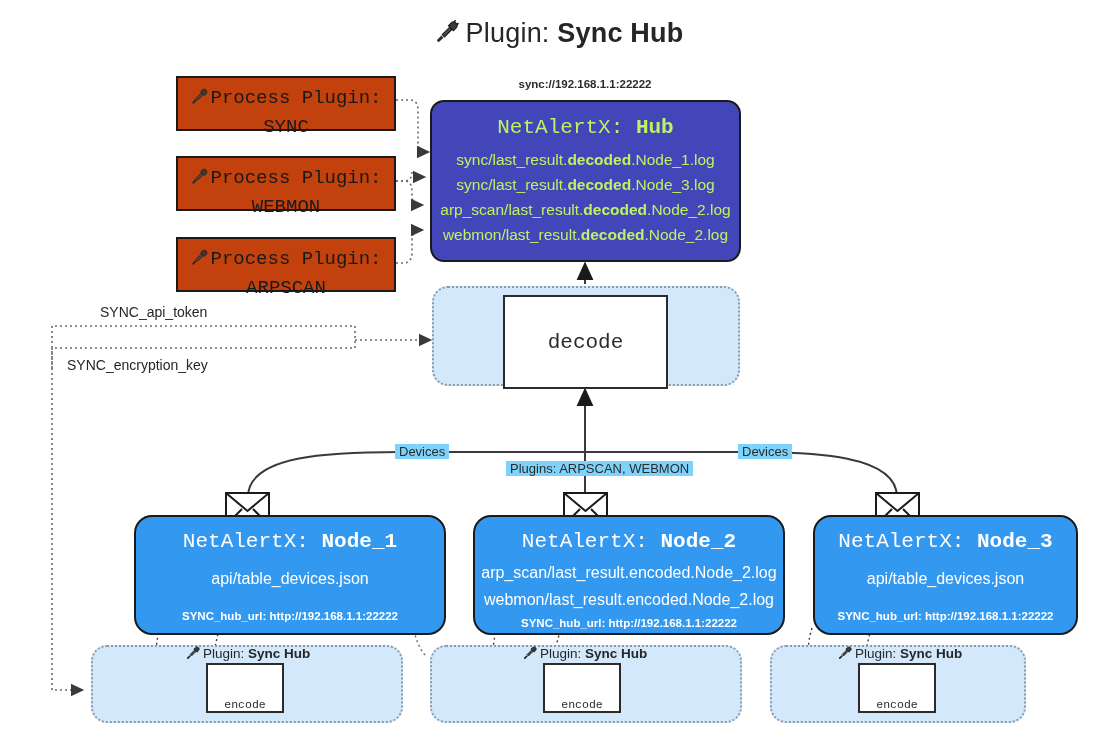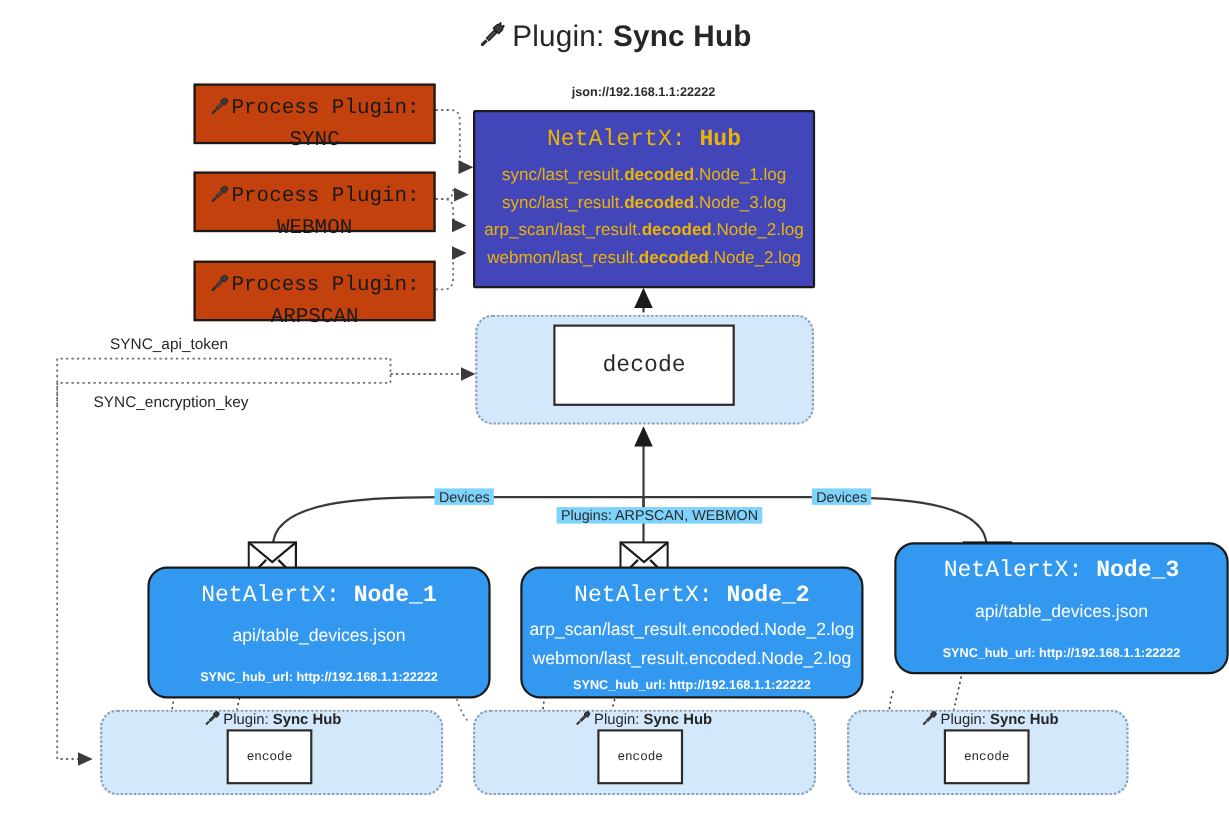--- a/index.html
+++ b/index.html
@@ -21,35 +21,35 @@
         font-size:19px;line-height:1.35;color:#1a1a1a;text-align:center;
         padding-top:8px;}
   .pbox .l1{display:block;white-space:nowrap;}
   .pbox .l1 .plug{display:inline-block;vertical-align:-3px;margin-right:1px;}
   .pbox .l2{display:block;}
 
   
   .hub-url{position:absolute;font-size:11.5px;font-weight:bold;color:#2b2b2b;
            text-align:center;white-space:nowrap;}
   .hub{position:absolute;background:#4246b8;border:2.4px solid #1a1a1a;
-       border-radius:2px;box-sizing:border-box;color:#eab308;}
+       border-radius:14px;box-sizing:border-box;color:#bef264;}
   .hub .hname{text-align:center;font-family:"Liberation Mono", monospace;
        font-size:21px;margin-top:14px;white-space:nowrap;}
   .hub .hname b{font-weight:bold;}
   .hub .logrow{font-size:15.5px;line-height:25px;text-align:center;white-space:nowrap;}
   .hub .logrow b{font-weight:bold;}
 
   
   .band{position:absolute;background:#d4e8fb;border:2px dotted #8a9bb0;
         border-radius:16px;box-sizing:border-box;}
   .whitebox{position:absolute;background:#ffffff;border:2.2px solid #2b2b2b;
         box-sizing:border-box;display:flex;align-items:center;justify-content:center;
         font-family:"Liberation Mono", monospace;color:#2b2b2b;}
   .decode{font-size:21px;}
-  .encode{font-size:11.5px;}
+  .encode{font-size:11.5px;align-items:flex-end;}
 
   
   .elabel{position:absolute;font-size:13px;color:#2b2b2b;white-space:nowrap;
           background:#7dd3fc;padding:0 4px;}
 
   
   .node{position:absolute;background:#3398f0;border:2.4px solid #1a1a1a;
         border-radius:18px;box-sizing:border-box;color:#ffffff;margin-left:43px;}
   .node .nname{text-align:center;font-family:"Liberation Mono", monospace;
         font-size:21px;margin-top:13px;white-space:nowrap;}
@@ -163,21 +163,21 @@
     <div class="pbox" style="left:176px;top:237px;width:220px;height:55px;">
       <span class="l1"><span class="plug">
           <svg width="19" height="19" viewBox="0 0 24 24">
             <path d="M3.2 20.6c-.5-.5-.5-1.2 0-1.7l3.6-3.6 1.9 1.9-3.6 3.6c-.5.5-1.3.5-1.9-.2z" fill="#2b2b2b"></path>
             <path d="M7.6 14.4l6.6-6.6 2.1 2.1-6.6 6.6z" fill="#4a4a4a" stroke="#1a1a1a" stroke-width="1"></path>
             <path d="M13.3 6.2l4.6 4.6 2.4-2.4c1.3-1.3 1.3-3.3 0-4.6s-3.3-1.3-4.6 0z" fill="#3a3a3a" stroke="#1a1a1a" stroke-width="1"></path>
           </svg></span><span>Process Plugin:</span></span>
       <span class="l2">ARPSCAN</span>
     </div>
 
-    <div class="hub-url" style="left:430px;top:78px;width:310px;">json://192.168.1.1:22222</div>
+    <div class="hub-url" style="left:430px;top:78px;width:310px;">sync://192.168.1.1:22222</div>
 
     <div class="hub" style="left:430px;top:100px;width:311px;height:162px;">
       <div class="hname">
         <span>NetAlertX:</span>
         <b>Hub</b>
       </div>
       <div class="logrow" style="margin-top:8px;">
         <span>sync/last_result.</span><b>decoded</b><span>.Node_1.log</span>
       </div>
       <div class="logrow">
@@ -185,26 +185,26 @@
       </div>
       <div class="logrow">
         <span>arp_scan/last_result.</span><b>decoded</b><span>.Node_2.log</span>
       </div>
       <div class="logrow">
         <span>webmon/last_result.</span><b>decoded</b><span>.Node_2.log</span>
       </div>
     </div>
 
     <div class="band" style="left:432px;top:286px;width:308px;height:100px;"></div>
-    <div class="whitebox decode" style="left:503px;top:295px;width:165px;height:74px;">
+    <div class="whitebox decode" style="left:503px;top:295px;width:165px;height:94px;">
       <span>decode</span>
     </div>
 
     <div style="position:absolute;left:95px;top:304px;background:#ffffff;padding:0 5px;font-size:14px;">SYNC_api_token</div>
-    <div style="position:absolute;left:80px;top:357px;background:#ffffff;padding:0 5px;font-size:14px;">SYNC_encryption_key</div>
+    <div style="position:absolute;left:62px;top:357px;background:#ffffff;padding:0 5px;font-size:14px;">SYNC_encryption_key</div>
 
     <div class="elabel" style="left:395px;top:444px;">Devices</div>
     <div class="elabel" style="left:738px;top:444px;">Devices</div>
     <div class="elabel" style="left:506px;top:461px;">Plugins: ARPSCAN, WEBMON</div>
 
     <div class="envelope" style="left:225px;top:492px;">
       <svg width="45" height="34" viewBox="0 0 45 34">
         <rect x="1" y="1" width="43" height="32" fill="#ffffff" stroke="#1a1a1a" stroke-width="2"></rect>
         <path d="M1,1 L22.5,19 L44,1" fill="none" stroke="#1a1a1a" stroke-width="2"></path>
         <path d="M1,33 L17,17 M44,33 L28,17" fill="none" stroke="#1a1a1a" stroke-width="2"></path>
@@ -237,21 +237,21 @@
     <div class="node" style="left:430px;top:515px;width:312px;height:120px;">
       <div class="nname">
         <span>NetAlertX:</span>
         <b>Node_2</b>
       </div>
       <div class="nrow" style="margin-top:6px;">arp_scan/last_result.encoded.Node_2.log</div>
       <div class="nrow">webmon/last_result.encoded.Node_2.log</div>
       <div class="nfoot" style="margin-top:4px;">SYNC_hub_url: http://192.168.1.1:22222</div>
     </div>
 
-    <div class="node" style="left:770px;top:493px;width:304px;height:120px;">
+    <div class="node" style="left:770px;top:515px;width:265px;height:120px;">
       <div class="nname">
         <span>NetAlertX:</span>
         <b>Node_3</b>
       </div>
       <div class="nrow" style="margin-top:12px;">api/table_devices.json</div>
       <div class="nfoot" style="margin-top:18px;">SYNC_hub_url: http://192.168.1.1:22222</div>
     </div>
 
     <div class="band" style="left:91px;top:645px;width:312px;height:78px;"></div>
     <div class="plabel" style="left:185px;top:645px;">

